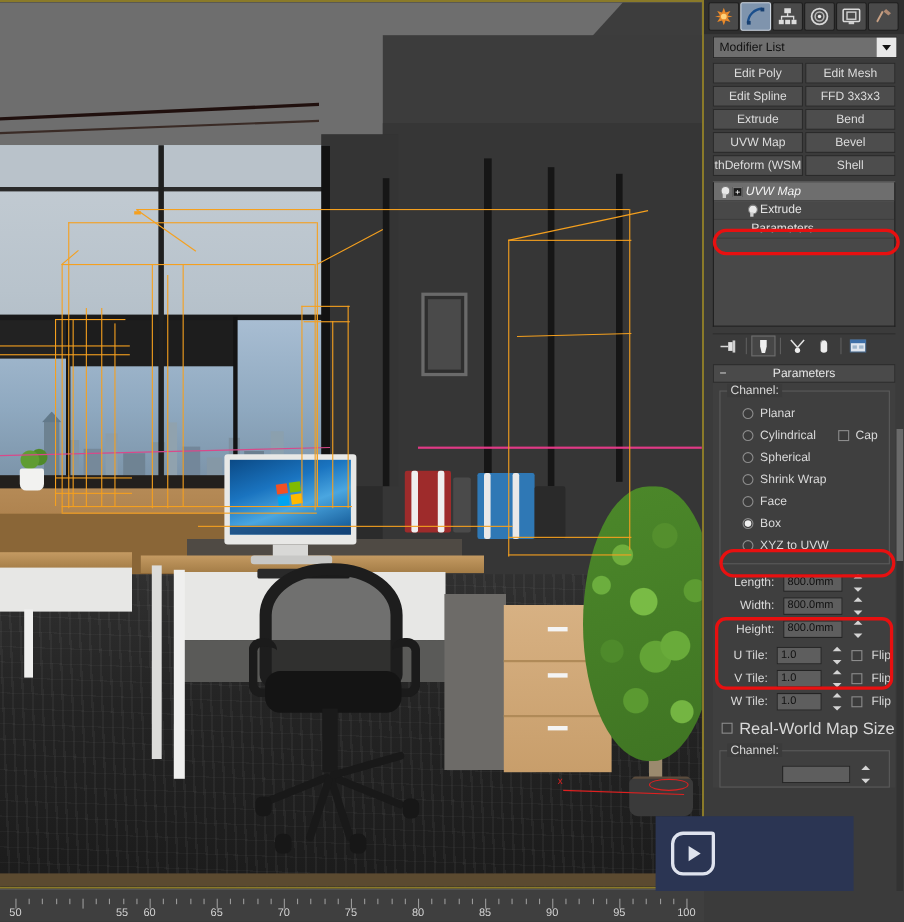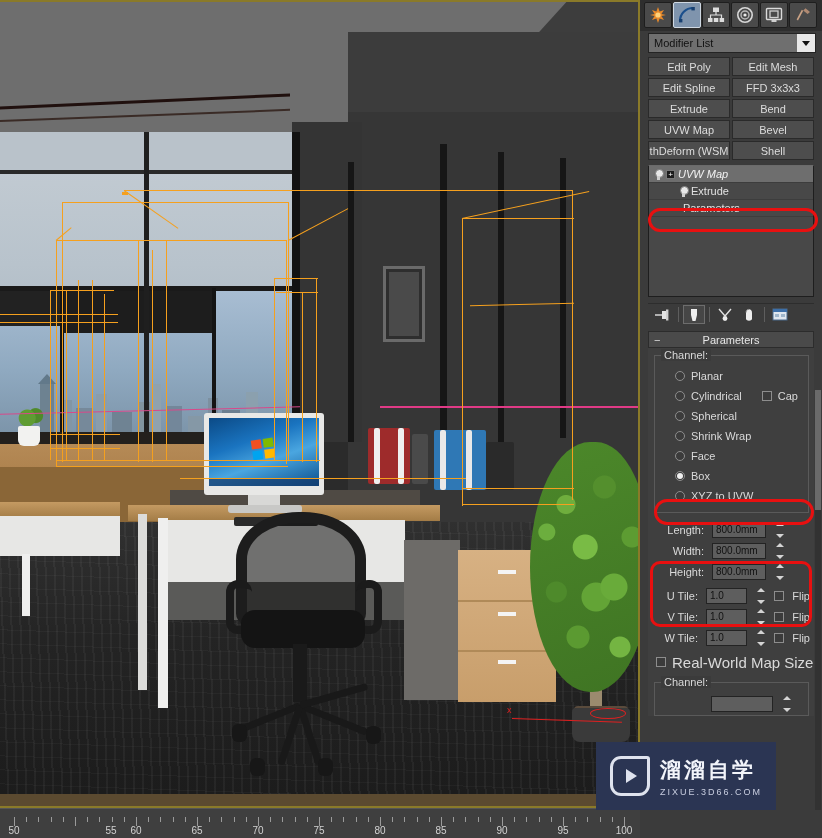--- a/index.html
+++ b/index.html
@@ -988,20 +988,16 @@
 
     <div class="anno" style="left:8px;top:208px;width:170px;height:24px;"></div>
     <div class="anno" style="left:14px;top:499px;width:160px;height:26px;"></div>
     <div class="anno" style="left:10px;top:561px;width:162px;height:66px;border-radius:10px"></div>
   </div>
 
   <div id="watermark">
     <div class="wm-logo">
         <span class="wm-tri"></span>
       </div>
-    <div>
-      <div class="wm-text-cn">溜溜自学</div>
-      <div class="wm-text-en">ZIXUE.3D66.COM</div>
-    </div>
   </div>
 
 
 </div>
 
 </body></html>

